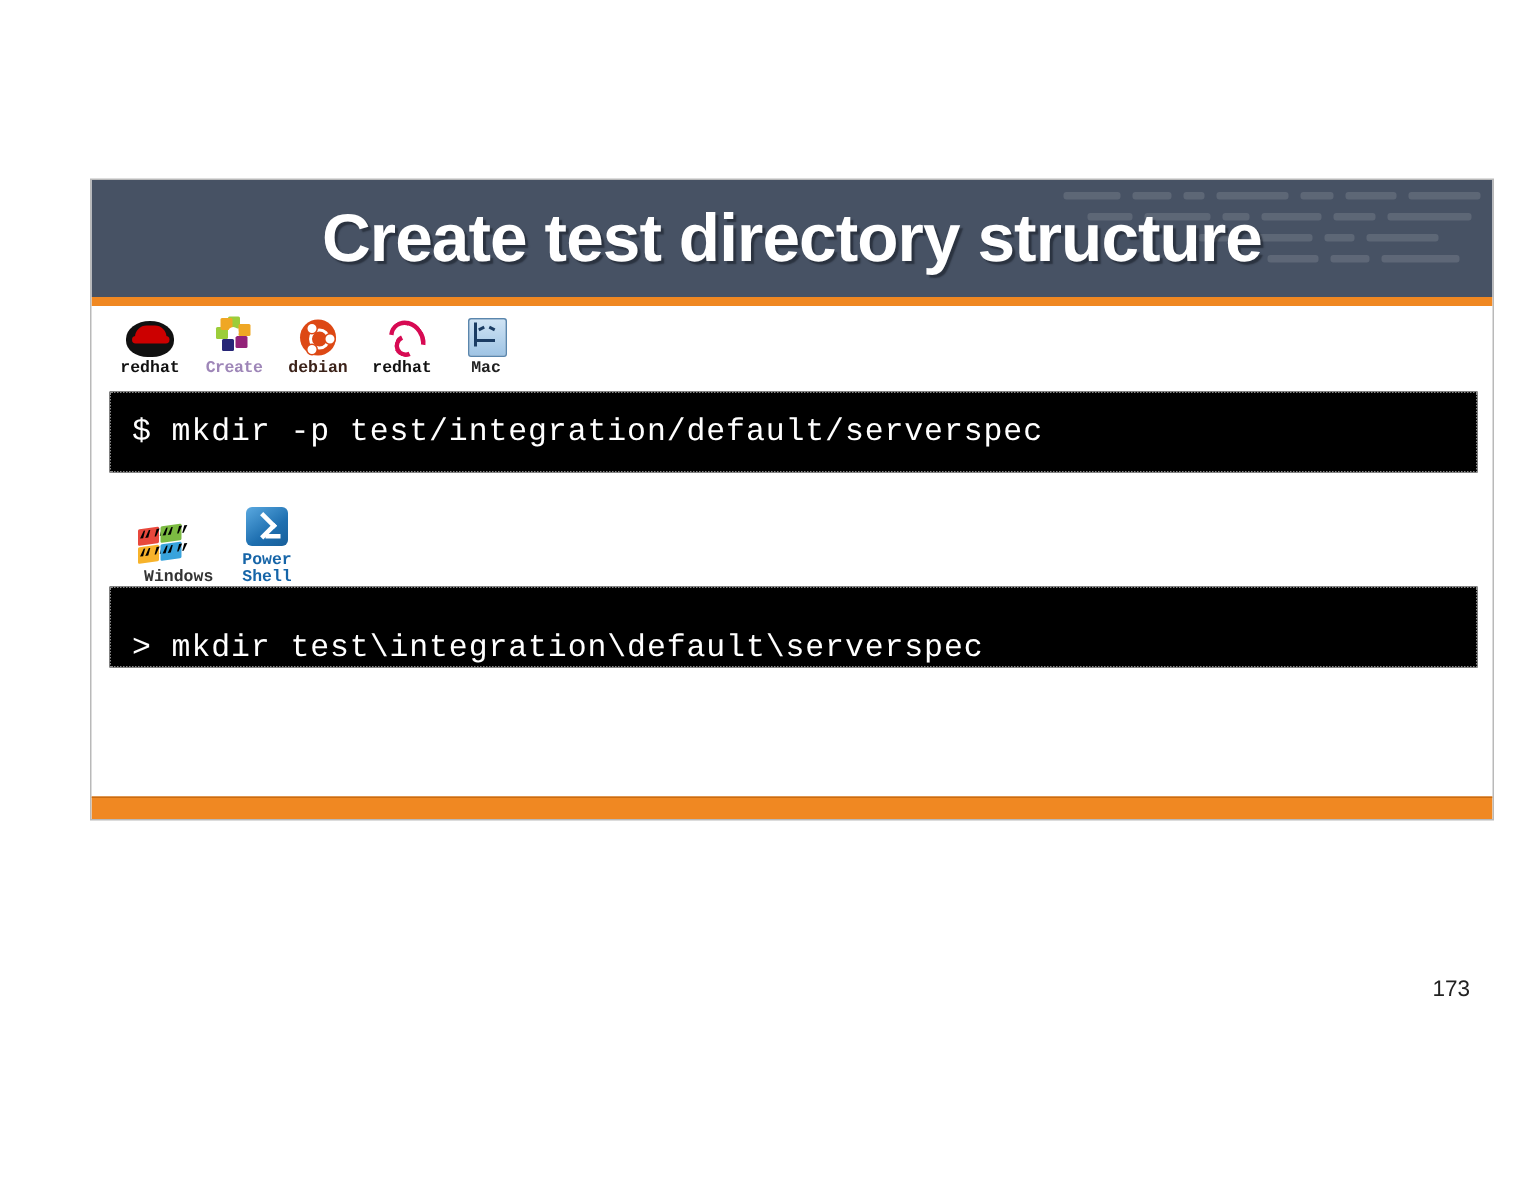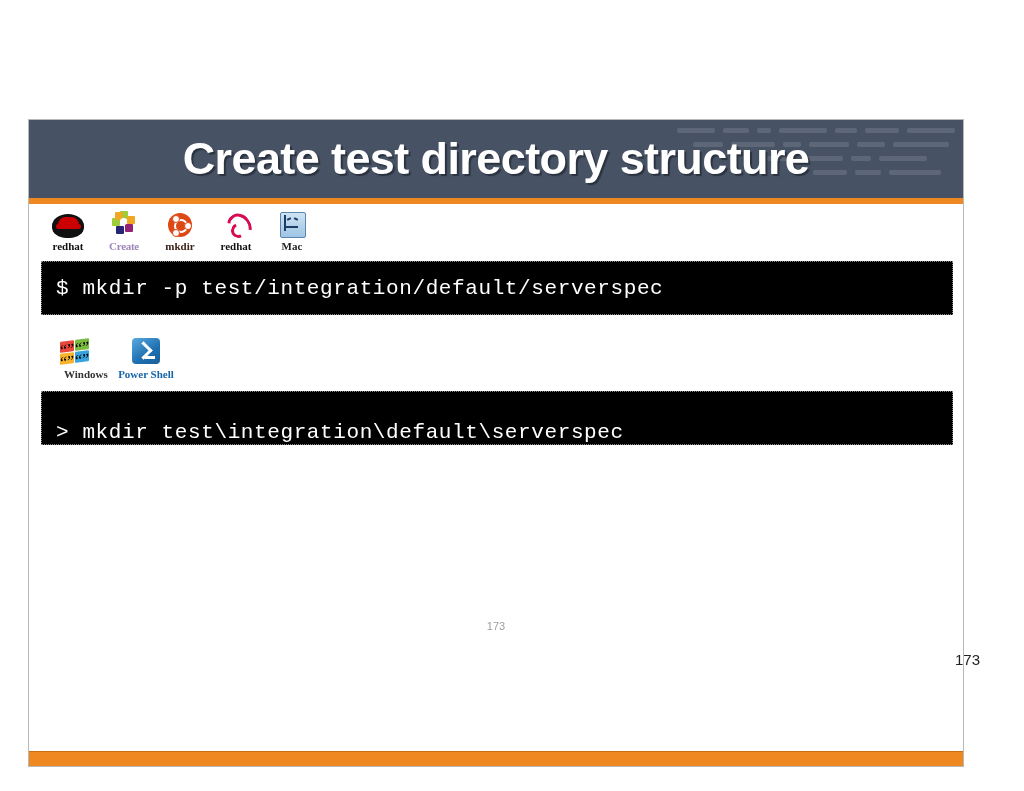--- a/index.html
+++ b/index.html
@@ -15,24 +15,24 @@
   #page {
     position: relative;
     width: 1024px;
     height: 791px;
     background: #ffffff;
   }
 
   
   #slide {
     position: absolute;
-    left: 28px;
+    left: 60px;
     top: 119px;
     width: 936px;
-    height: 648px;
+    height: 428px;
     background: #ffffff;
     border: 1px solid #b9b9b9;
     box-sizing: border-box;
     overflow: hidden;
     padding-left: 48px;
   }
 
   
   #title-band {
     position: absolute;
@@ -88,21 +88,21 @@
     display: flex;
     align-items: flex-end;
     gap: 10px;
   }
   #unix-logos { left: 16px; top: 90px; }
   #win-logos  { left: 16px; top: 218px; }
 
   .logo {
     width: 46px;
     text-align: center;
-    font-family: Liberation Serif, serif;
+    font-family: Liberation Mono, monospace;
   }
   .logo .mark { height: 30px; position: relative; margin: 0 auto 1px; }
   .logo .cap  { font-size: 11px; font-weight: bold; line-height: 11px; }
 
   
   .rh-mark { width: 34px; }
   .rh-ellipse {
     position: absolute; left: 1px; top: 4px;
     width: 32px; height: 24px;
     background: #111111; border-radius: 50% 50% 45% 45%;
@@ -332,21 +332,21 @@
       </div>
 
       <div class="logo">
         <div class="mark ub-mark">
           <span class="ub-circle"></span>
           <span class="ub-ring"></span>
           <span class="ub-dot" style="left:18px; top:12px;"></span>
           <span class="ub-dot" style="left:6px;  top:5px;"></span>
           <span class="ub-dot" style="left:6px;  top:19px;"></span>
         </div>
-        <div class="cap cap-ubuntu">mkdir</div>
+        <div class="cap cap-ubuntu">debian</div>
       </div>
 
       <div class="logo">
         <div class="mark deb-mark">
           <span class="deb-swirl"></span>
           <span class="deb-tail"></span>
         </div>
         <div class="cap cap-debian">redhat</div>
       </div>
 

